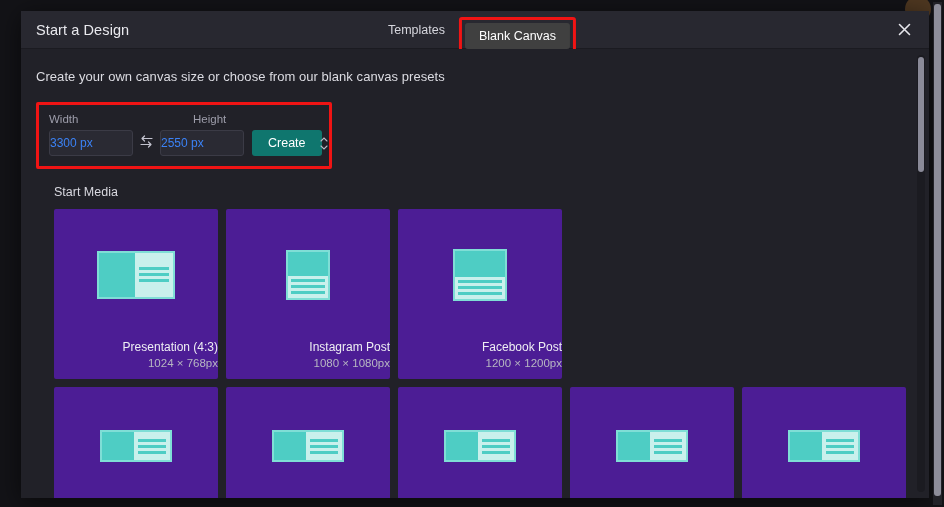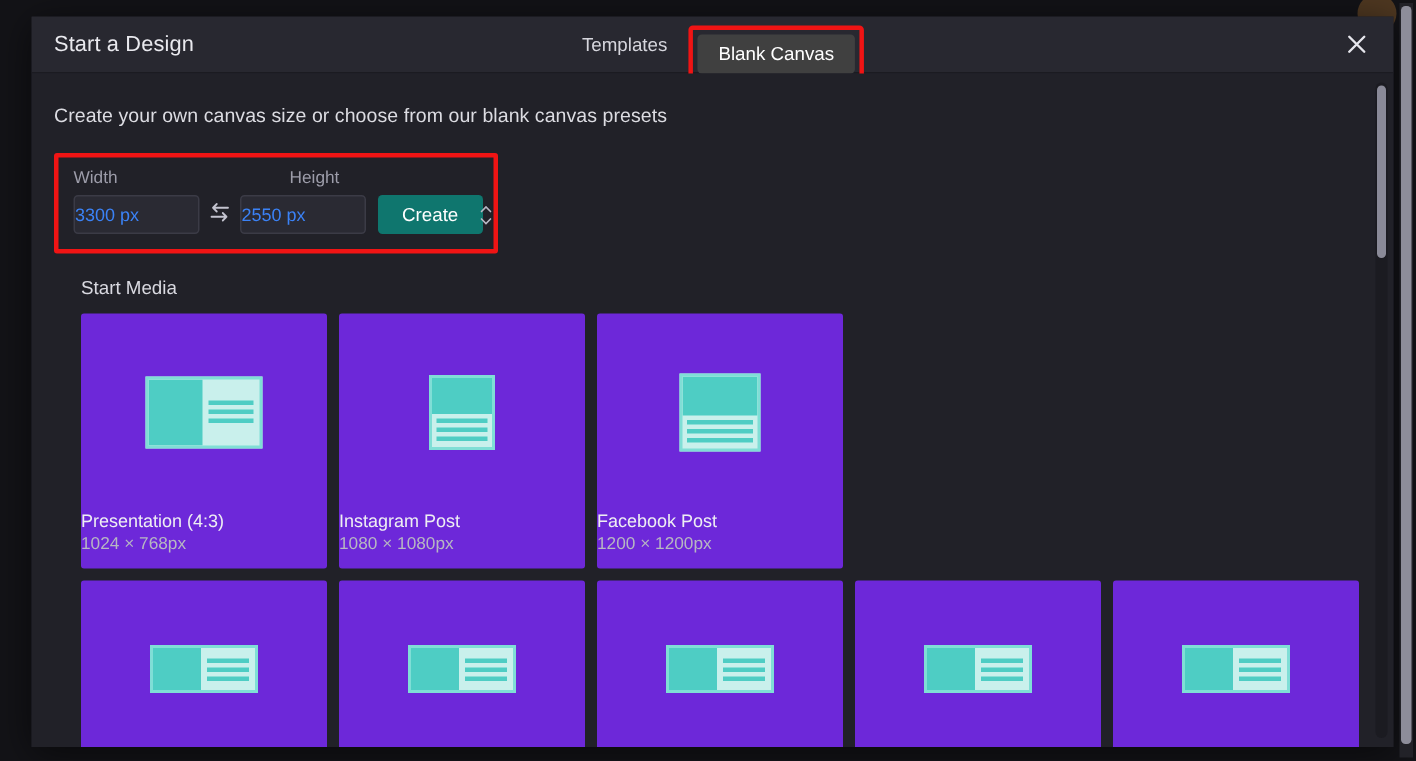--- a/index.html
+++ b/index.html
@@ -205,25 +205,25 @@
 
   
   #card-grid {
     display: grid;
     grid-template-columns: repeat(5, 164px);
     gap: 8px;
     margin-left: 18px;
   }
   .preset-card {
     height: 170px;
-    background: #6d28d9;
+    background: #4c1d95;
     border-radius: 2px;
     display: flex;
     flex-direction: column;
-    align-items: flex-start;
+    align-items: flex-end;
     cursor: pointer;
     overflow: hidden;
   }
   .card-thumb-area {
     flex: 1 1 auto;
     width: 100%;
     display: flex;
     align-items: center;
     justify-content: center;
   }

